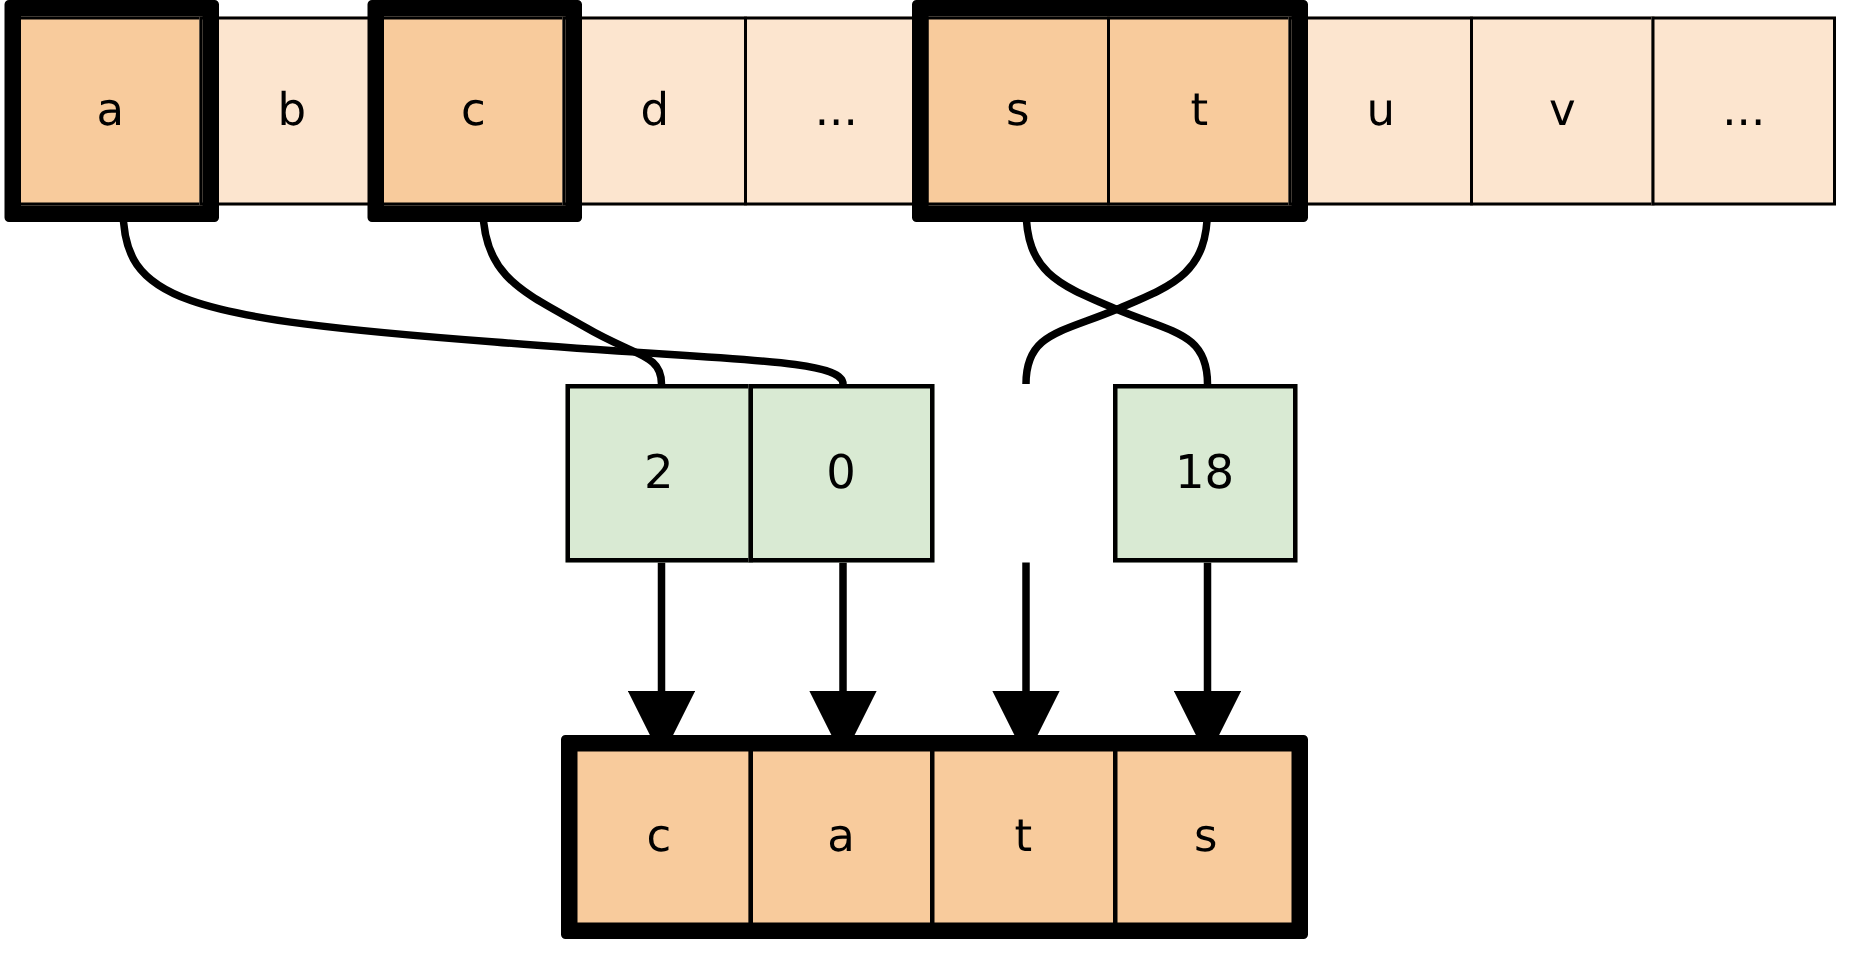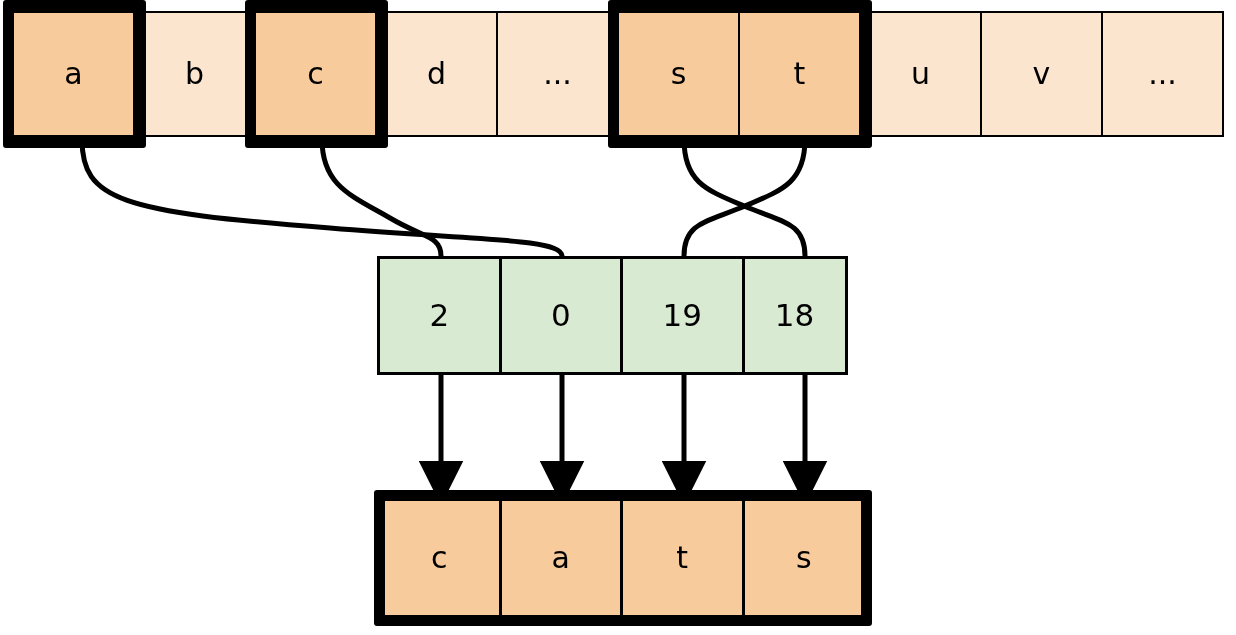--- a/index.html
+++ b/index.html
@@ -154,22 +154,21 @@
       <div class="cell alpha-cell" style="left: 968px; width: 123px;">v</div>
       <div class="cell alpha-cell" style="left: 1089px; width: 123px;">...</div>
       <div class="hl-frame" style="left: -11px; top: -11px; width: 143px; height: 148px;"></div>
       <div class="hl-frame" style="left: 231px; top: -11px; width: 143px; height: 148px;"></div>
       <div class="hl-frame" style="left: 594px; top: -11px; width: 264px; height: 148px;"></div>
     </div>
 
   <div id="index-row">
       <div class="cell index-cell" style="left: 0px; width: 124.5px;">2</div>
       <div class="cell index-cell" style="left: 121.5px; width: 124.5px;">0</div>
-      <div class="cell index-cell" style="left: 243px; width: 124.5px;">19</div>
-      <div class="cell index-cell" style="left: 364.5px; width: 106px;">18</div>
+      <div class="cell index-cell" style="left: 364.5px; width: 123px;">18</div>
     </div>
 
   <div id="output-row">
       <div class="cell out-cell" style="left: 0px; width: 124.5px;">c</div>
       <div class="cell out-cell" style="left: 121.5px; width: 124.5px;">a</div>
       <div class="cell out-cell" style="left: 243px; width: 124.5px;">t</div>
       <div class="cell out-cell" style="left: 364.5px; width: 124.5px;">s</div>
     </div>
   <div id="output-frame"></div>
 

